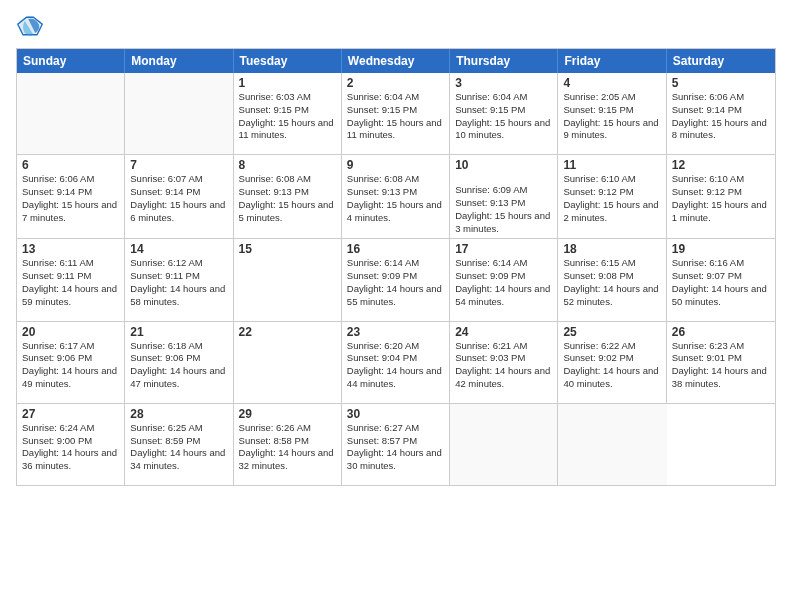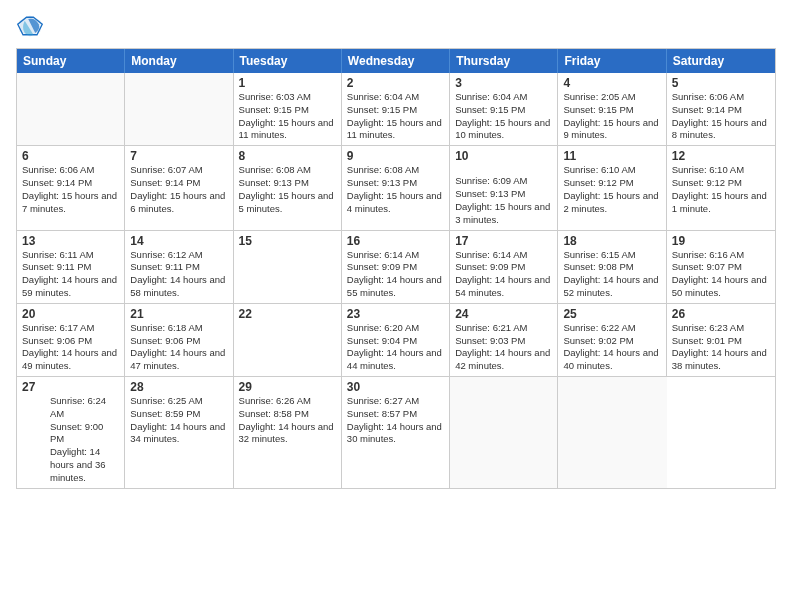--- a/index.html
+++ b/index.html
@@ -313,21 +313,21 @@
           <div class="cal-cell">
             <div class="day-num">26</div>
             <div class="day-info" style="white-space: pre-line;">Sunrise: 6:23 AM
 Sunset: 9:01 PM
 Daylight: 14 hours and 38 minutes.</div>
           </div>
         </div>
         <div class="cal-row">
           <div class="cal-cell">
             <div class="day-num">27</div>
-            <div class="day-info" style="white-space: pre-line; margin-left: 28px;">Sunrise: 6:24 AM
+            <div class="day-info" style="white-space: pre-line;">Sunrise: 6:24 AM
 Sunset: 9:00 PM
 Daylight: 14 hours and 36 minutes.</div>
           </div>
           <div class="cal-cell">
             <div class="day-num">28</div>
             <div class="day-info" style="white-space: pre-line;">Sunrise: 6:25 AM
 Sunset: 8:59 PM
 Daylight: 14 hours and 34 minutes.</div>
           </div>
           <div class="cal-cell">

